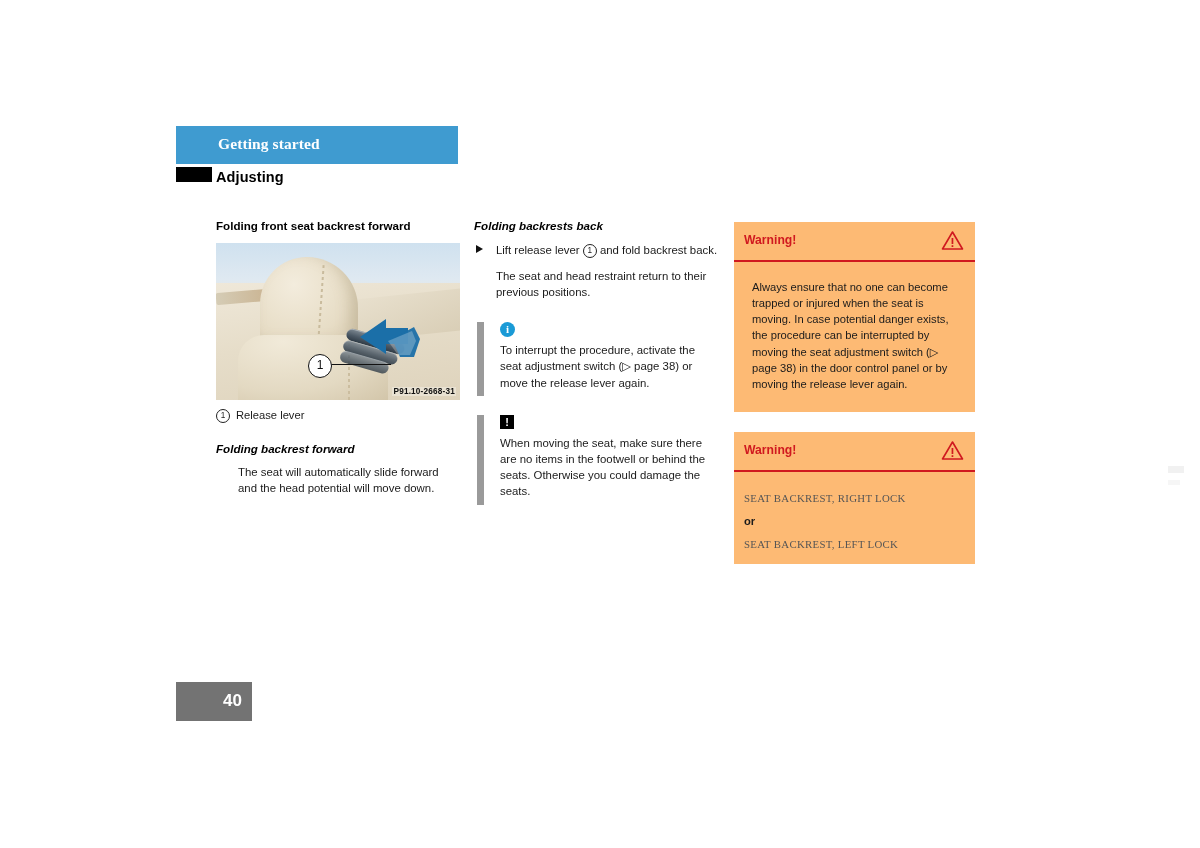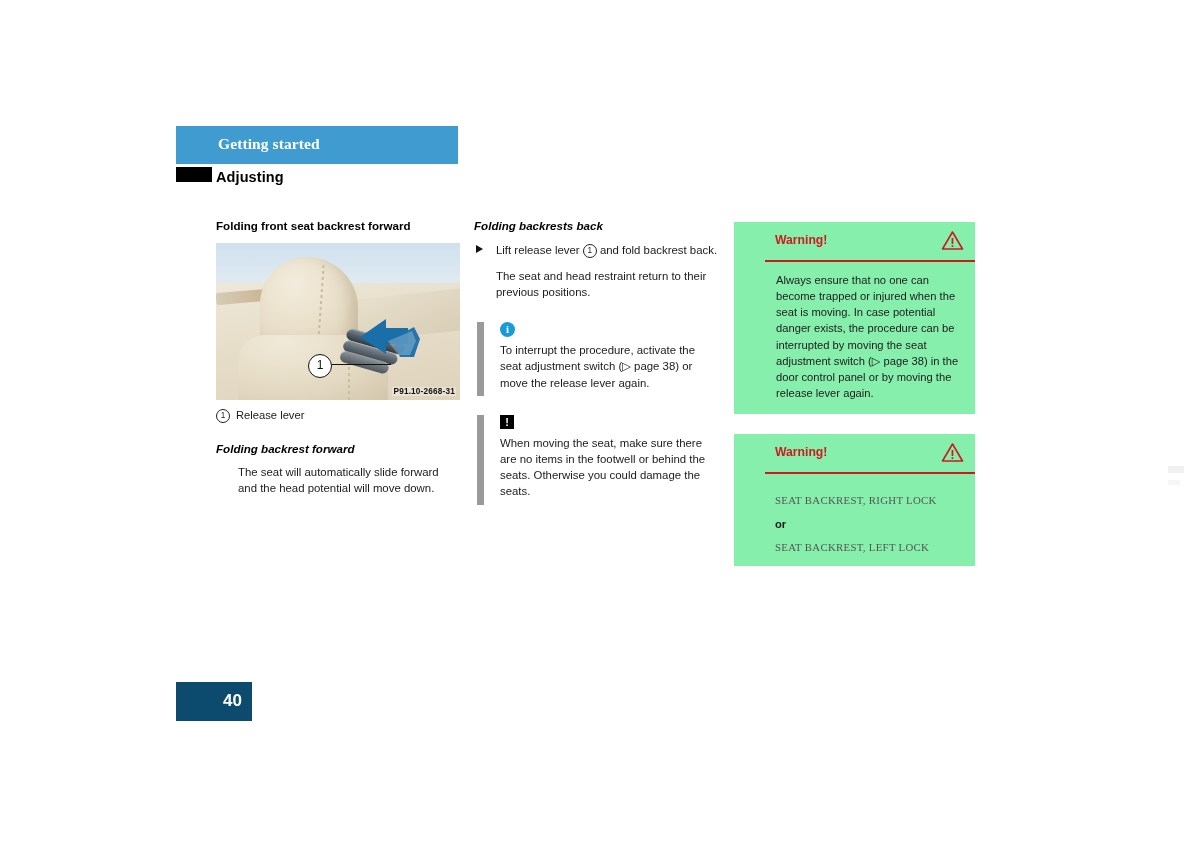--- a/index.html
+++ b/index.html
@@ -299,23 +299,22 @@
     margin-bottom: 6px;
   }
   .note p {
     margin: 0;
     font-size: 11.4px;
     line-height: 1.42;
   }
 
   
   .warn {
-    background: #86efac;
+    background: #fdba74;
     margin-bottom: 20px;
-    padding-left: 31px;
   }
   .warn-head {
     position: relative;
     height: 38px;
     border-bottom: 2px solid #d0191f;
   }
   .warn-title {
     position: absolute;
     left: 10px;
     top: 11px;
@@ -325,21 +324,21 @@
   }
   .warn-icon {
     position: absolute;
     right: 11px;
     top: 8px;
   }
   .warn-body {
     padding: 9px 11px 12px 10px;
   }
   .warn-body p {
-    margin: 1px;
+    margin: 8px;
     font-size: 11.2px;
     line-height: 1.44;
     color: #1b1b1b;
   }
   .mono {
     font-family: Liberation Serif, serif;
     font-size: 10.8px;
     line-height: 1.35;
     color: #555;
     margin-top: 10px;
@@ -352,21 +351,21 @@
     color: #1b1b1b;
   }
 
   
   .page-num-box {
     position: absolute;
     left: 176px;
     top: 682px;
     width: 76px;
     height: 39px;
-    background: #0c4a6e;
+    background: #737373;
   }
   .page-num {
     position: absolute;
     right: 10px;
     top: 9px;
     color: #fff;
     font-size: 17px;
     font-weight: bold;
   }
 

